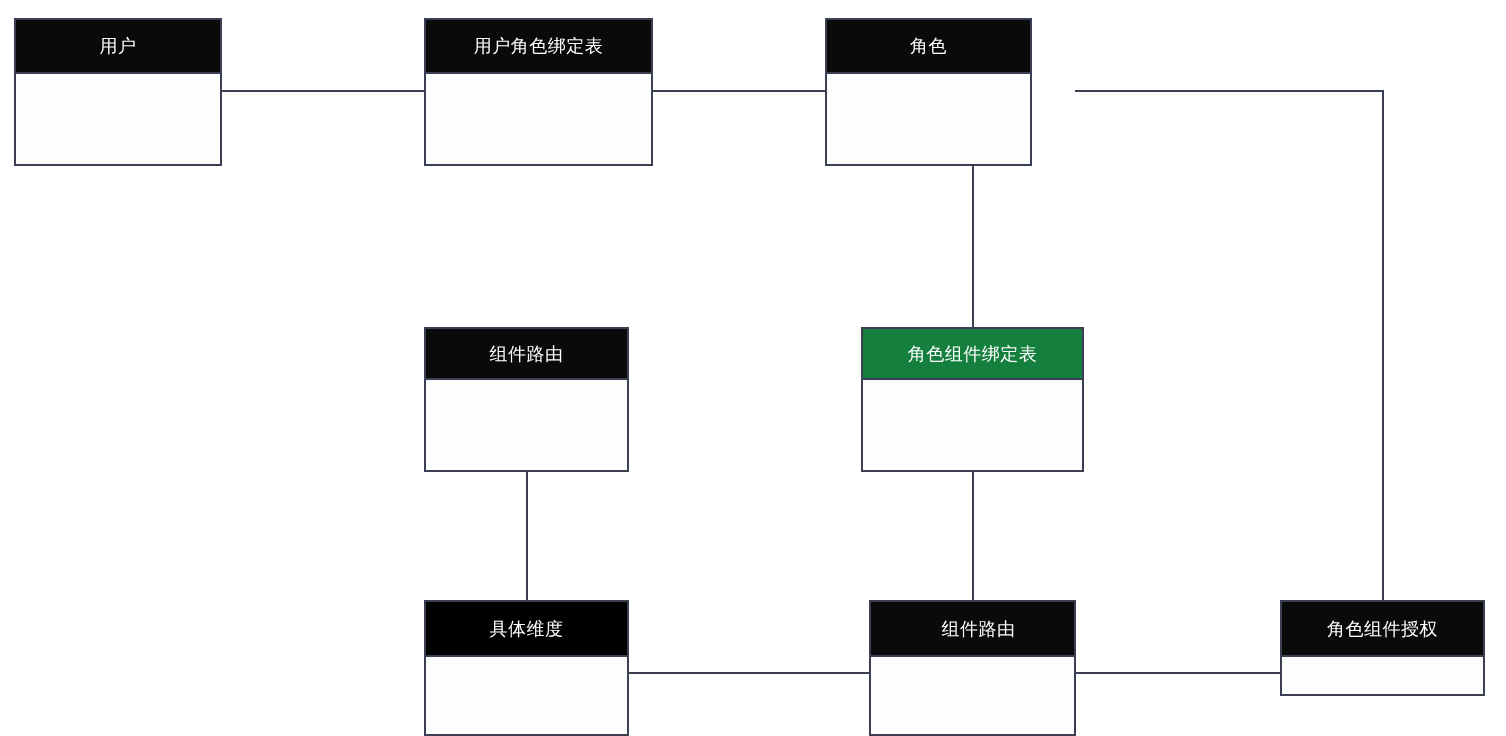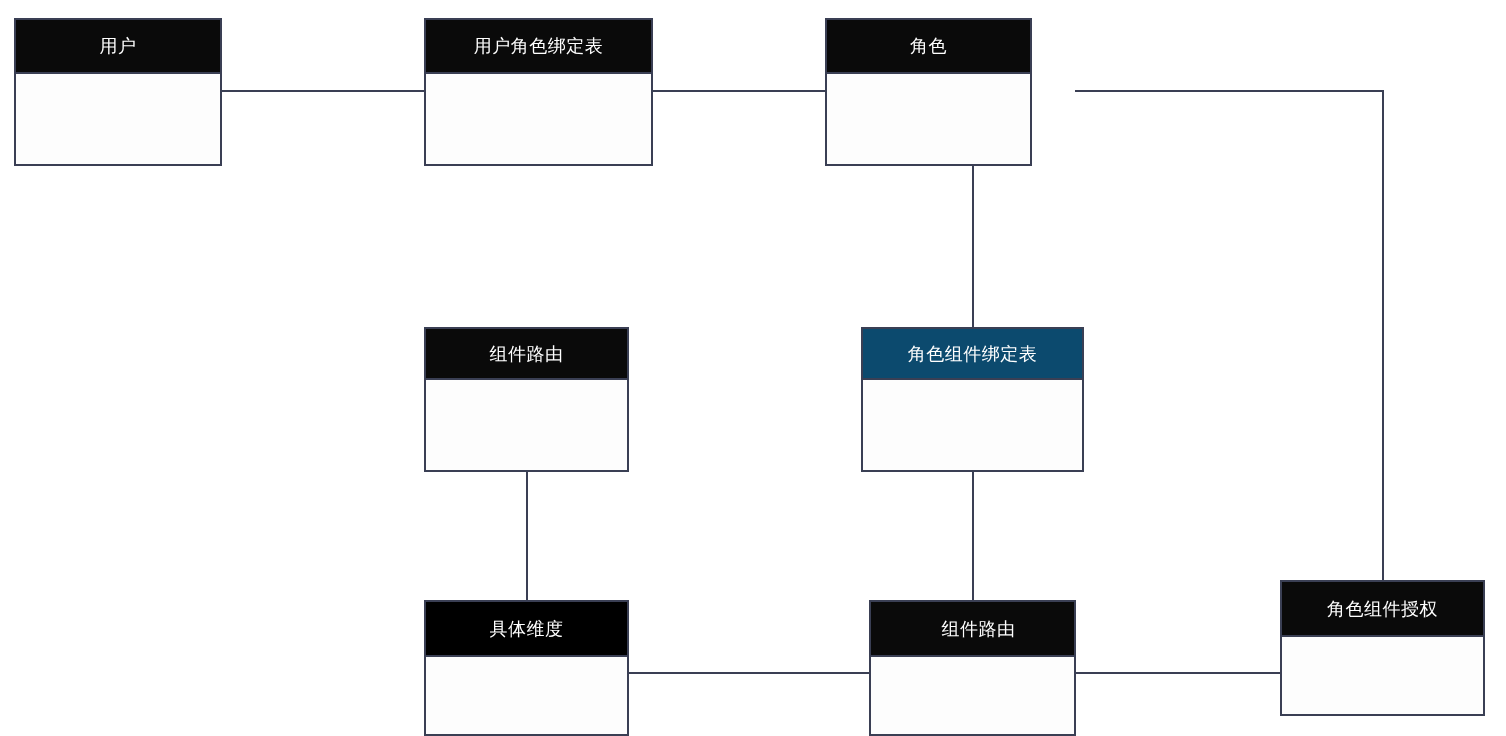--- a/index.html
+++ b/index.html
@@ -79,29 +79,29 @@
       </div>
       <div class="entity" style="left: 825px; top: 18px; width: 207px; height: 148px; border-color: rgb(58, 63, 84);">
         <div class="entity-header" style="height: 54px; background: rgb(10, 10, 10); color: rgb(255, 255, 255); border-bottom-color: rgb(58, 63, 84);">角色</div>
         <div class="entity-body" style="background: rgb(253, 253, 253);"></div>
       </div>
       <div class="entity" style="left: 424px; top: 327px; width: 205px; height: 145px; border-color: rgb(58, 63, 84);">
         <div class="entity-header" style="height: 51px; background: rgb(10, 10, 10); color: rgb(255, 255, 255); border-bottom-color: rgb(58, 63, 84);">组件路由</div>
         <div class="entity-body" style="background: rgb(253, 253, 253);"></div>
       </div>
       <div class="entity" style="left: 861px; top: 327px; width: 223px; height: 145px; border-color: rgb(58, 63, 84);">
-        <div class="entity-header" style="height: 51px; background: #0c4a6e; color: rgb(255, 255, 255); border-bottom-color: rgb(58, 63, 84);">角色组件绑定表</div>
+        <div class="entity-header" style="height: 51px; background: #15803d; color: rgb(255, 255, 255); border-bottom-color: rgb(58, 63, 84);">角色组件绑定表</div>
         <div class="entity-body" style="background: rgb(253, 253, 253);"></div>
       </div>
       <div class="entity" style="left: 424px; top: 600px; width: 205px; height: 136px; border-color: rgb(58, 63, 84);">
         <div class="entity-header" style="height: 55px; background: #000000; color: rgb(255, 255, 255); border-bottom-color: rgb(58, 63, 84);">具体维度</div>
         <div class="entity-body" style="background: rgb(253, 253, 253);"></div>
       </div>
       <div class="entity" style="left: 869px; top: 600px; width: 207px; height: 136px; border-color: rgb(58, 63, 84);">
         <div class="entity-header" style="height: 55px; background: rgb(10, 10, 10); color: rgb(255, 255, 255); border-bottom-color: rgb(58, 63, 84); padding-left: 12px;">组件路由</div>
         <div class="entity-body" style="background: rgb(253, 253, 253);"></div>
       </div>
-      <div class="entity" style="left: 1280px; top: 580px; width: 205px; height: 136px; border-color: rgb(58, 63, 84);">
+      <div class="entity" style="left: 1280px; top: 600px; width: 205px; height: 96px; border-color: rgb(58, 63, 84);">
         <div class="entity-header" style="height: 55px; background: rgb(10, 10, 10); color: rgb(255, 255, 255); border-bottom-color: rgb(58, 63, 84);">角色组件授权</div>
         <div class="entity-body" style="background: rgb(253, 253, 253);"></div>
       </div>
     </div>
 </div>
 
 </body></html>

